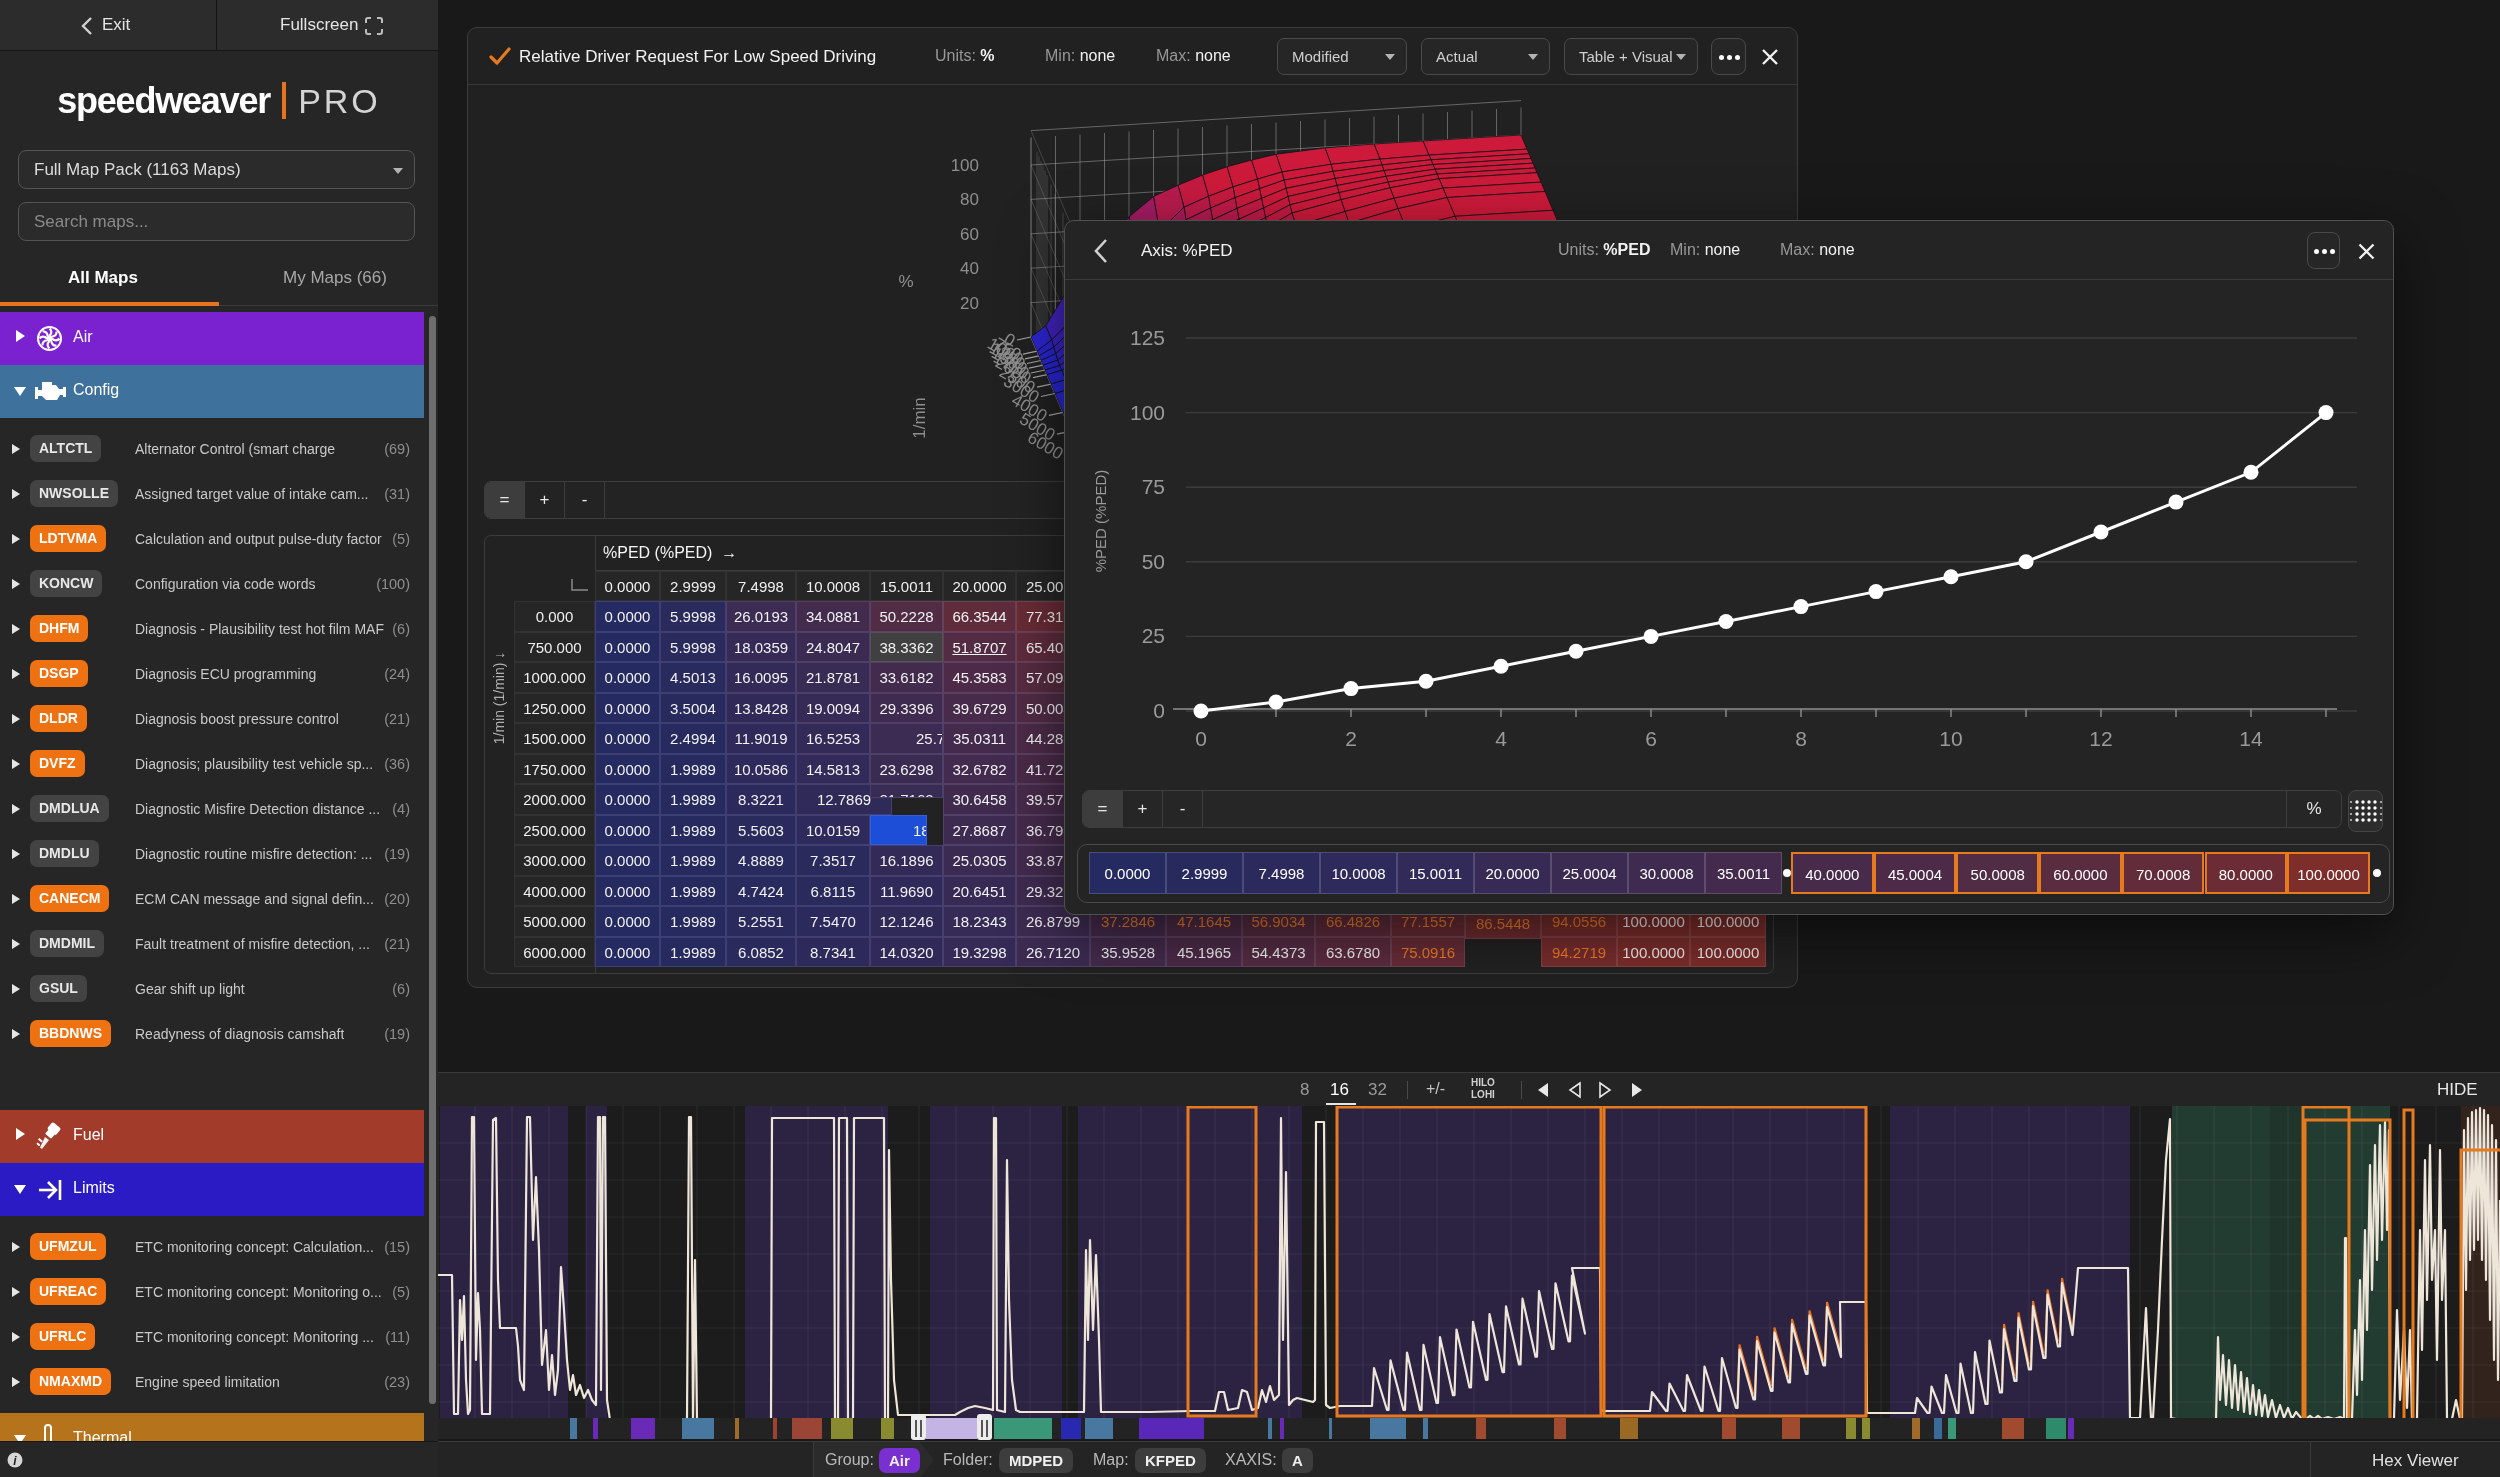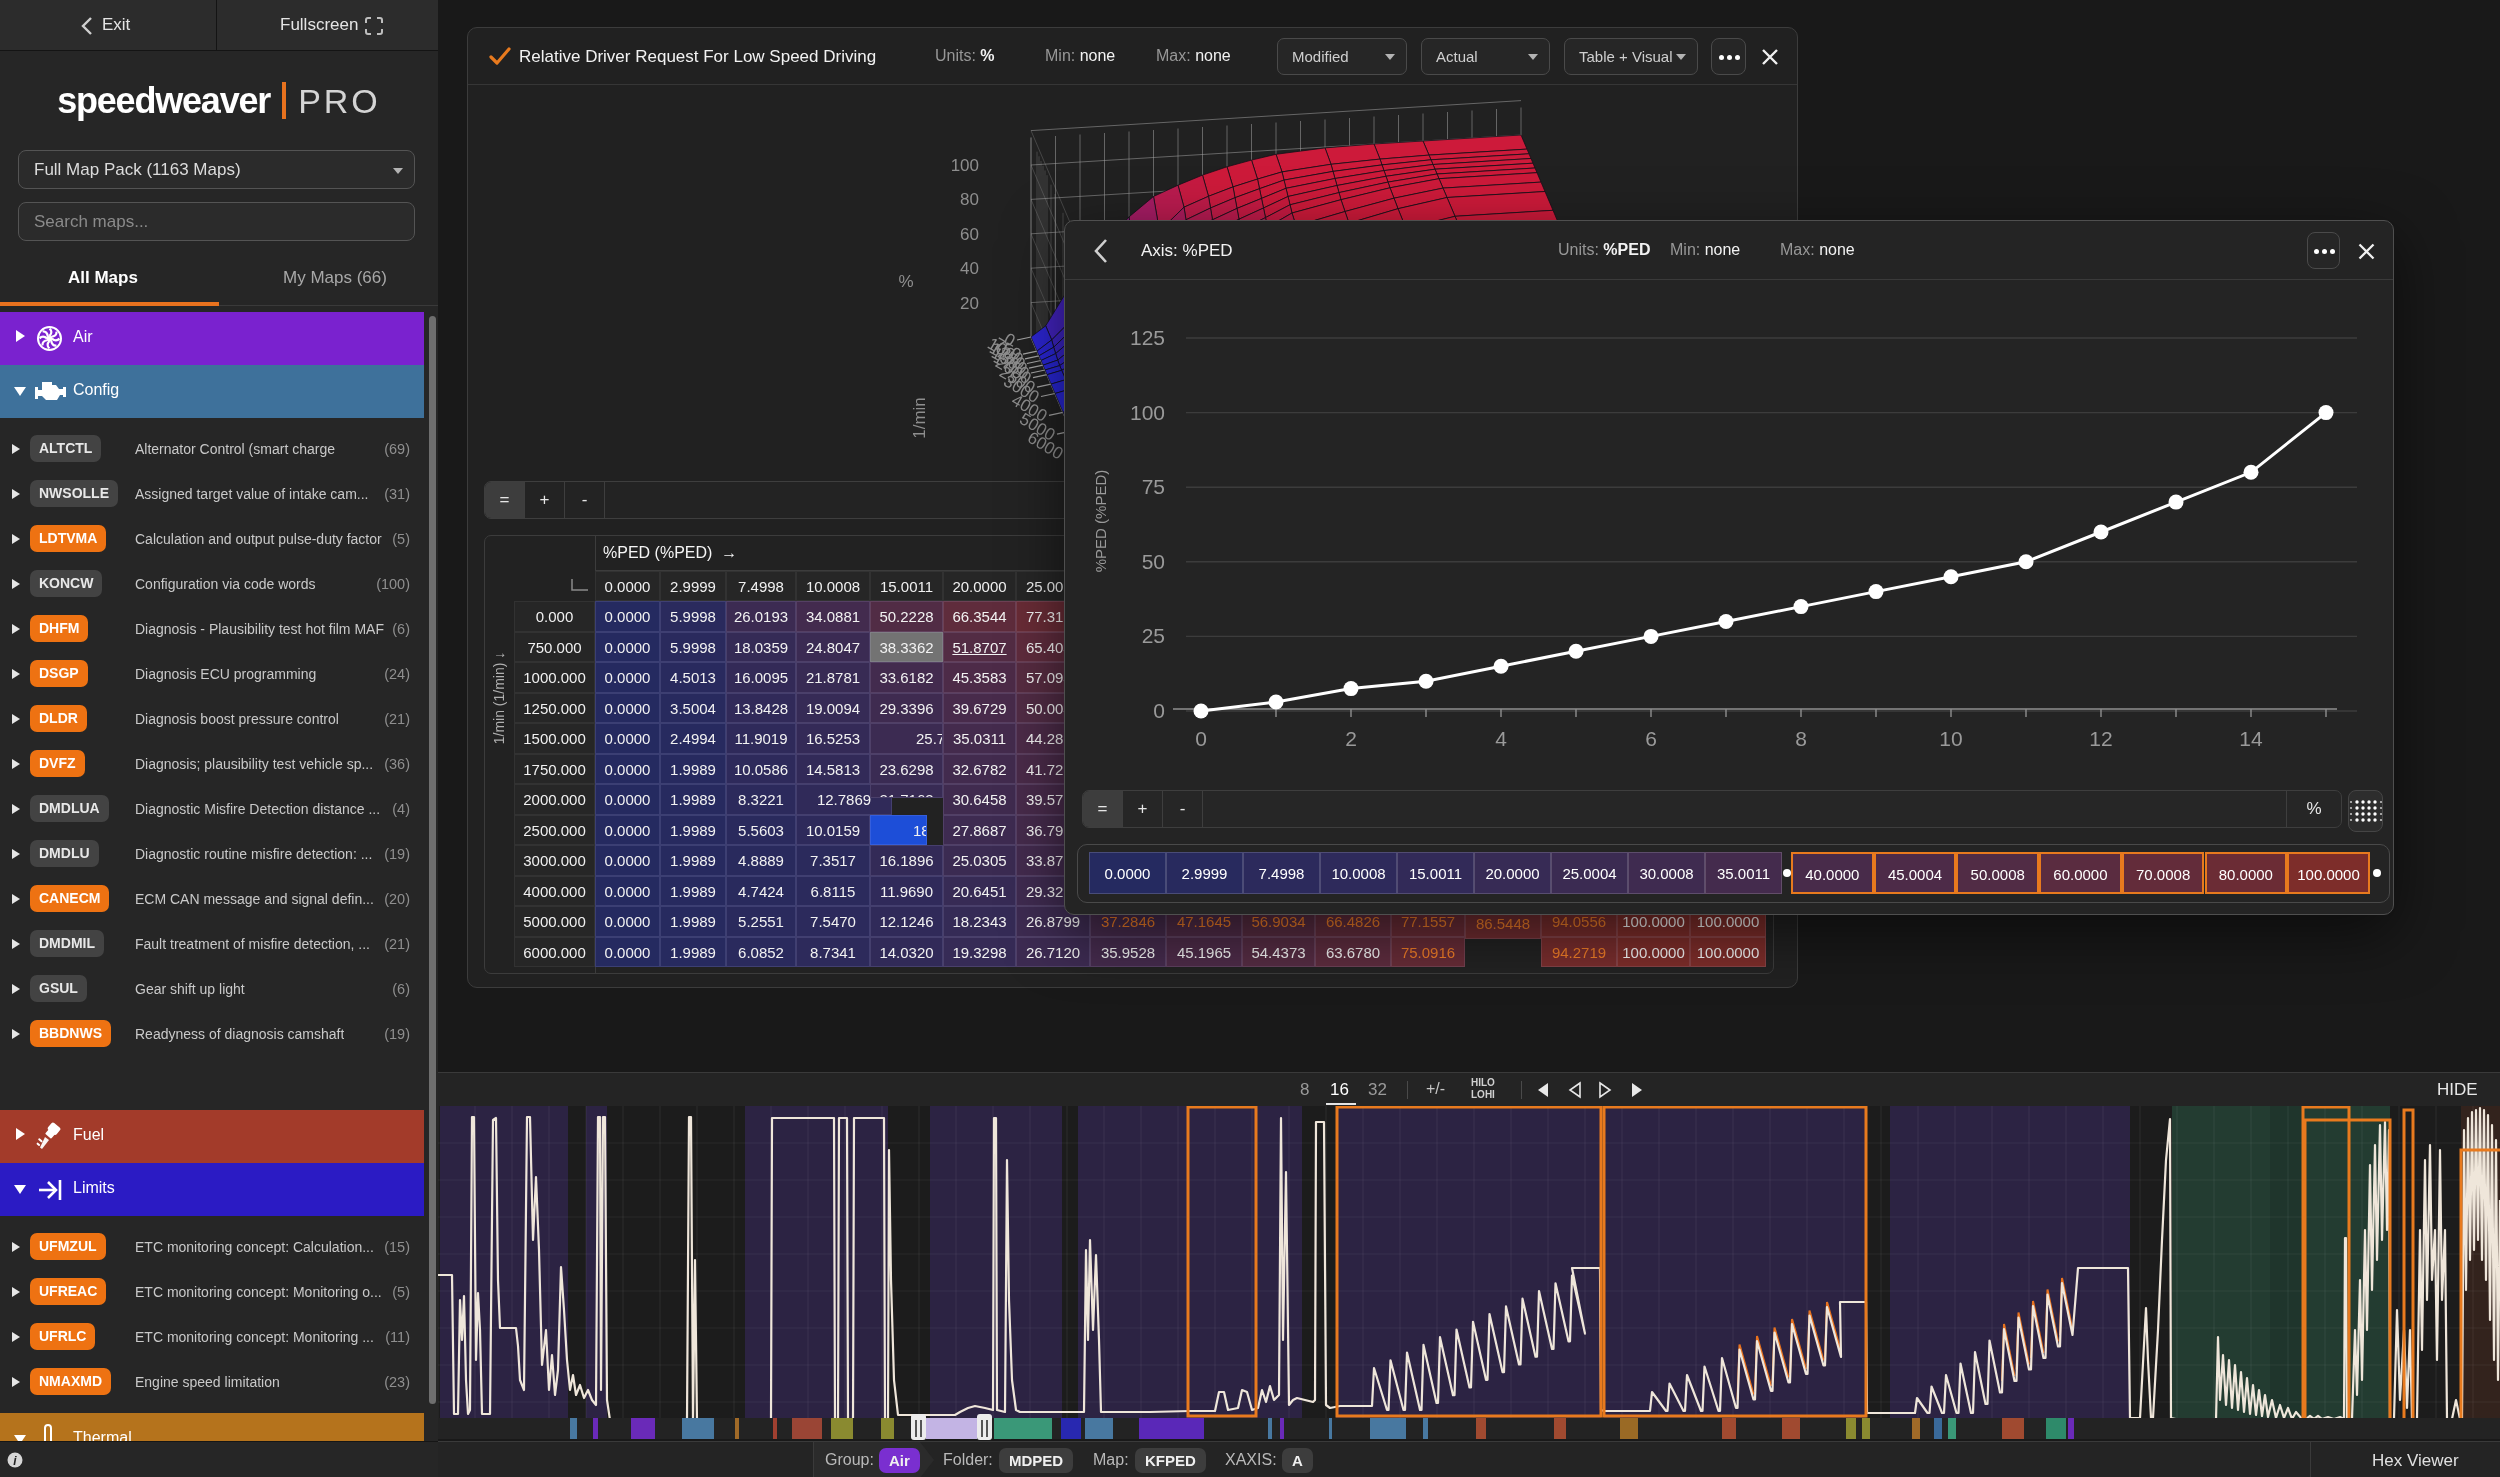--- a/index.html
+++ b/index.html
@@ -555,21 +555,21 @@
     <div class="tc" style="left:923px;top:573.0px;width:74px;height:30.5px;line-height:30.5px;background:#7b2d2b;color:#f2f2f2;border:1px solid rgba(205,205,255,0.13);">97.5000</div>
     <div class="tc" style="left:997px;top:573.0px;width:76px;height:30.5px;line-height:30.5px;background:#7d2d2a;color:#f2f2f2;border:1px solid rgba(205,205,255,0.13);">99.5000</div>
     <div class="tc" style="left:1073px;top:573.0px;width:76px;height:30.5px;line-height:30.5px;background:#7d2d2a;color:#f2f2f2;border:1px solid rgba(205,205,255,0.13);">100.0000</div>
     <div class="tc" style="left:1149px;top:573.0px;width:73px;height:30.5px;line-height:30.5px;background:#7d2d2a;color:#f2f2f2;border:1px solid rgba(205,205,255,0.13);">100.0000</div>
     <div class="tc" style="left:1222px;top:573.0px;width:76px;height:30.5px;line-height:30.5px;background:#7d2d2a;color:#f2f2f2;border:1px solid rgba(205,205,255,0.13);">100.0000</div>
     <div class="th" style="left:46px;top:603.5px;width:81px;height:30.5px;line-height:30.5px;border:1px solid #323232;">750.000</div>
     <div class="tc" style="left:127px;top:603.5px;width:65px;height:30.5px;line-height:30.5px;background:#252a60;color:#f2f2f2;border:1px solid rgba(205,205,255,0.13);">0.0000</div>
     <div class="tc" style="left:192px;top:603.5px;width:66px;height:30.5px;line-height:30.5px;background:#2a2a5d;color:#f2f2f2;border:1px solid rgba(205,205,255,0.13);">5.9998</div>
     <div class="tc" style="left:258px;top:603.5px;width:70px;height:30.5px;line-height:30.5px;background:#352b56;color:#f2f2f2;border:1px solid rgba(205,205,255,0.13);">18.0359</div>
     <div class="tc" style="left:328px;top:603.5px;width:74px;height:30.5px;line-height:30.5px;background:#3b2b53;color:#f2f2f2;border:1px solid rgba(205,205,255,0.13);">24.8047</div>
-    <div class="tc" style="left:402px;top:603.5px;width:73px;height:30.5px;line-height:30.5px;background:#737373;color:#f2f2f2;border:1px solid rgba(205,205,255,0.13);">38.3362</div>
+    <div class="tc" style="left:402px;top:603.5px;width:73px;height:30.5px;line-height:30.5px;background:#404040;color:#f2f2f2;border:1px solid rgba(205,205,255,0.13);">38.3362</div>
     <div class="tc" style="left:475px;top:603.5px;width:73px;height:30.5px;line-height:30.5px;background:#532c44;color:#f2f2f2;border:1px solid rgba(205,205,255,0.13);text-decoration:underline;">51.8707</div>
     <div class="tc" style="left:548px;top:603.5px;width:74px;height:30.5px;line-height:30.5px;background:#5f2c3d;color:#f2f2f2;border:1px solid rgba(205,205,255,0.13);">65.4049</div>
     <div class="tc" style="left:622px;top:603.5px;width:76px;height:30.5px;line-height:30.5px;background:#6a2c36;color:#f2f2f2;border:1px solid rgba(205,205,255,0.13);">78.4285</div>
     <div class="tc" style="left:698px;top:603.5px;width:76px;height:30.5px;line-height:30.5px;background:#6f2d33;color:#f2f2f2;border:1px solid rgba(205,205,255,0.13);">83.9164</div>
     <div class="tc" style="left:774px;top:603.5px;width:73px;height:30.5px;line-height:30.5px;background:#732d30;color:#f2f2f2;border:1px solid rgba(205,205,255,0.13);">88.4903</div>
     <div class="tc" style="left:847px;top:603.5px;width:76px;height:30.5px;line-height:30.5px;background:#762d2e;color:#f2f2f2;border:1px solid rgba(205,205,255,0.13);">92.1483</div>
     <div class="tc" style="left:923px;top:603.5px;width:74px;height:30.5px;line-height:30.5px;background:#792d2c;color:#f2f2f2;border:1px solid rgba(205,205,255,0.13);">95.4656</div>
     <div class="tc" style="left:997px;top:603.5px;width:76px;height:30.5px;line-height:30.5px;background:#7b2d2b;color:#f2f2f2;border:1px solid rgba(205,205,255,0.13);">98.1288</div>
     <div class="tc" style="left:1073px;top:603.5px;width:76px;height:30.5px;line-height:30.5px;background:#7c2d2a;color:#f2f2f2;border:1px solid rgba(205,205,255,0.13);">99.4056</div>
     <div class="tc" style="left:1149px;top:603.5px;width:73px;height:30.5px;line-height:30.5px;background:#7d2d2a;color:#f2f2f2;border:1px solid rgba(205,205,255,0.13);">100.0000</div>

